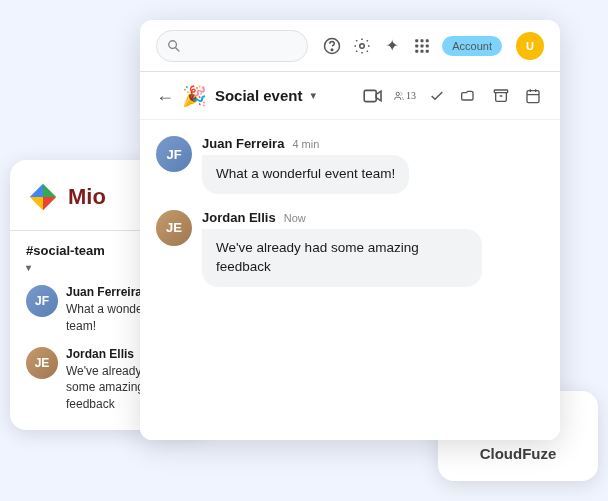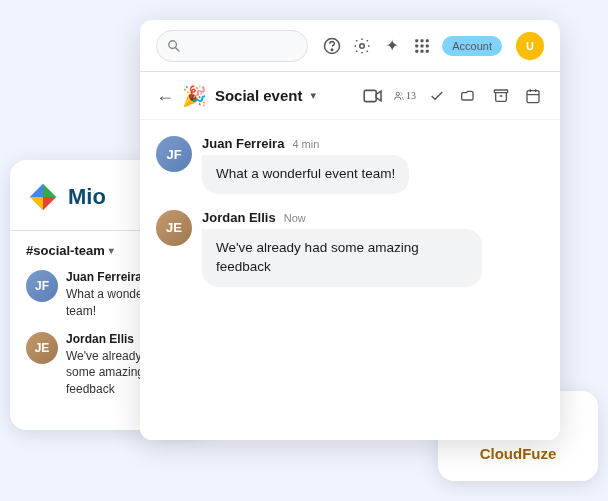--- a/index.html
+++ b/index.html
@@ -31,35 +31,36 @@
       gap: 8px;
       margin-bottom: 16px;
     }
     .mio-diamond {
       width: 34px;
       height: 34px;
     }
     .mio-name {
       font-size: 22px;
       font-weight: 600;
-      color: #0c4a6e;
+      color: #7f1d1d;
     }
     .mio-divider {
       height: 1px;
       background: #e0e0e0;
       margin: 0 -16px 12px -16px;
     }
     .mio-channel {
       display: flex;
-      align-items: center;
+      align-items: flex-start;
       gap: 4px;
       font-size: 13px;
       font-weight: 600;
       color: #1a1a1a;
       margin-bottom: 12px;
+      flex-direction: column;
     }
     .chevron-icon {
       font-size: 10px;
       color: #666;
     }
     .mio-msg {
       display: flex;
       gap: 8px;
       margin-bottom: 12px;
       align-items: flex-start;
@@ -118,21 +119,21 @@
       z-index: 2;
     }
     .cloudfuze-logo {
       display: flex;
       align-items: center;
       gap: 6px;
     }
     .cloudfuze-text {
       font-size: 15px;
       font-weight: 600;
-      color: #a16207;
+      color: #404040;
     }
 
     
     .chat-window {
       position: absolute;
       left: 140px;
       top: 20px;
       width: 420px;
       height: 420px;
       background: #fff;

